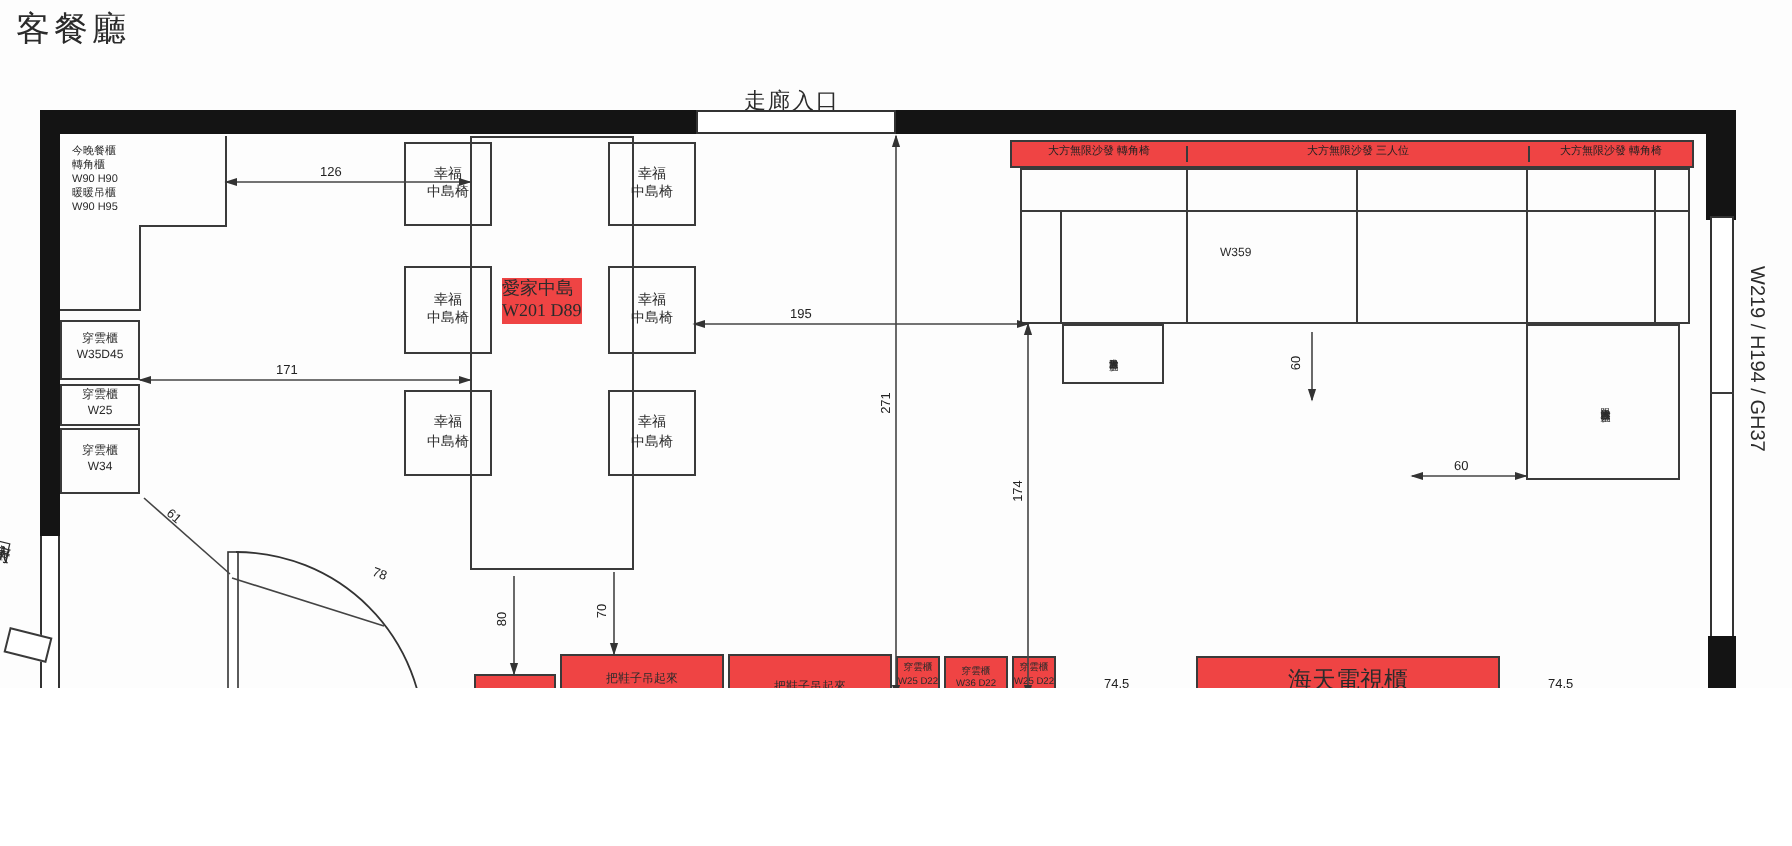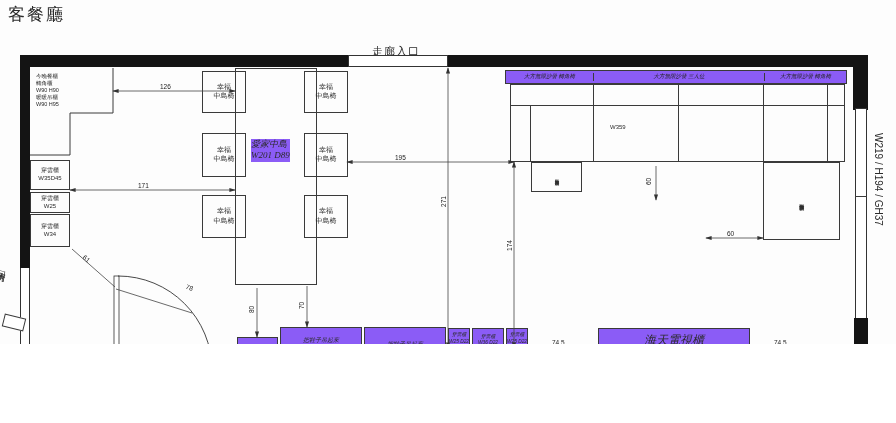--- a/index.html
+++ b/index.html
@@ -3,21 +3,21 @@
 <meta charset="utf-8">
 <style>
   html,body{margin:0;padding:0;background:#fff;}
   #stage{position:relative;width:896px;height:344px;background:#fdfdfd;overflow:hidden;
          font-family:"Liberation Serif","DejaVu Serif",serif;color:#2b2b2b;}
   .wall{position:absolute;background:#141414;}
   .open{position:absolute;background:#fff;border:1px solid #333;box-sizing:border-box;}
   .box{position:absolute;border:1px solid #3a3a3a;box-sizing:border-box;background:transparent;
        display:flex;align-items:center;justify-content:center;text-align:center;
        white-space:pre-line;line-height:1.3;}
-  .whitebg{background:#8b5cf6;font-style:italic;}
+  .whitebg{background:#ef4444;}
   .lbl{position:absolute;white-space:pre-line;line-height:1.25;}
   .dim{position:absolute;font-size:6.5px;font-family:"Liberation Sans",sans-serif;color:#222;
        background:transparent;white-space:nowrap;}
   .v{transform:rotate(-90deg);transform-origin:center;}
   .vert{writing-mode:vertical-rl;}
   svg.overlay{position:absolute;left:0;top:0;pointer-events:none;}
   .cellstrip{display:flex;}
   .cell{display:flex;align-items:center;justify-content:center;font-size:5.5px;white-space:nowrap;
         font-family:"Liberation Sans",sans-serif;color:#222;}
   .thinv{position:absolute;border-left:1px solid #3a3a3a;width:0;}

